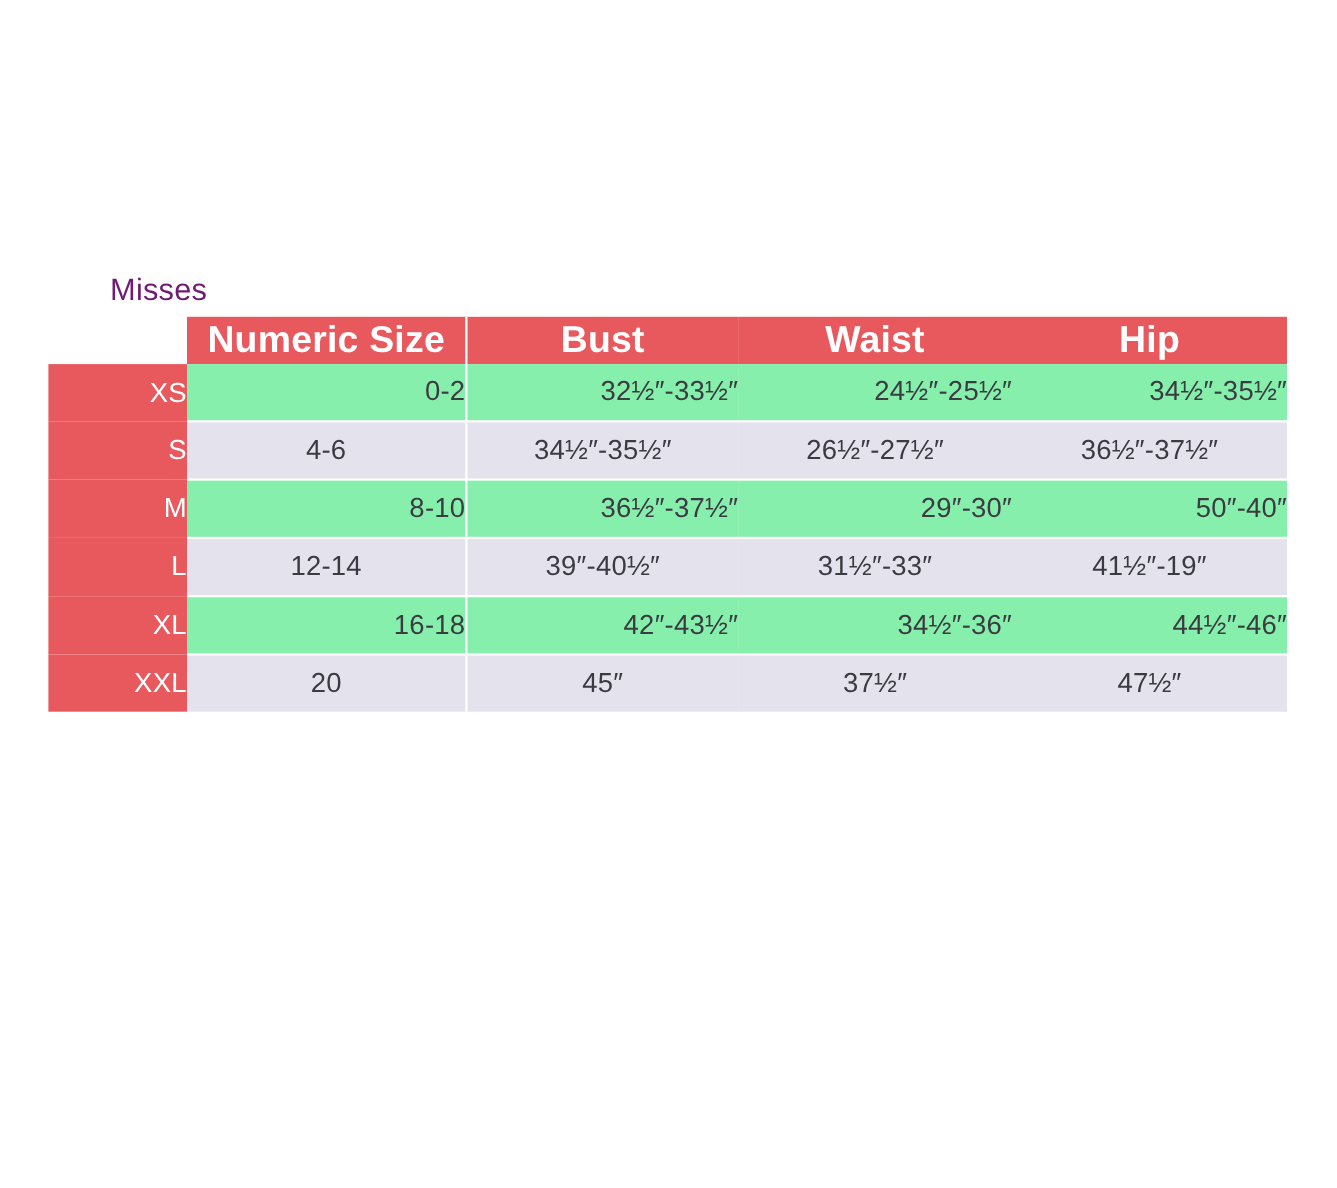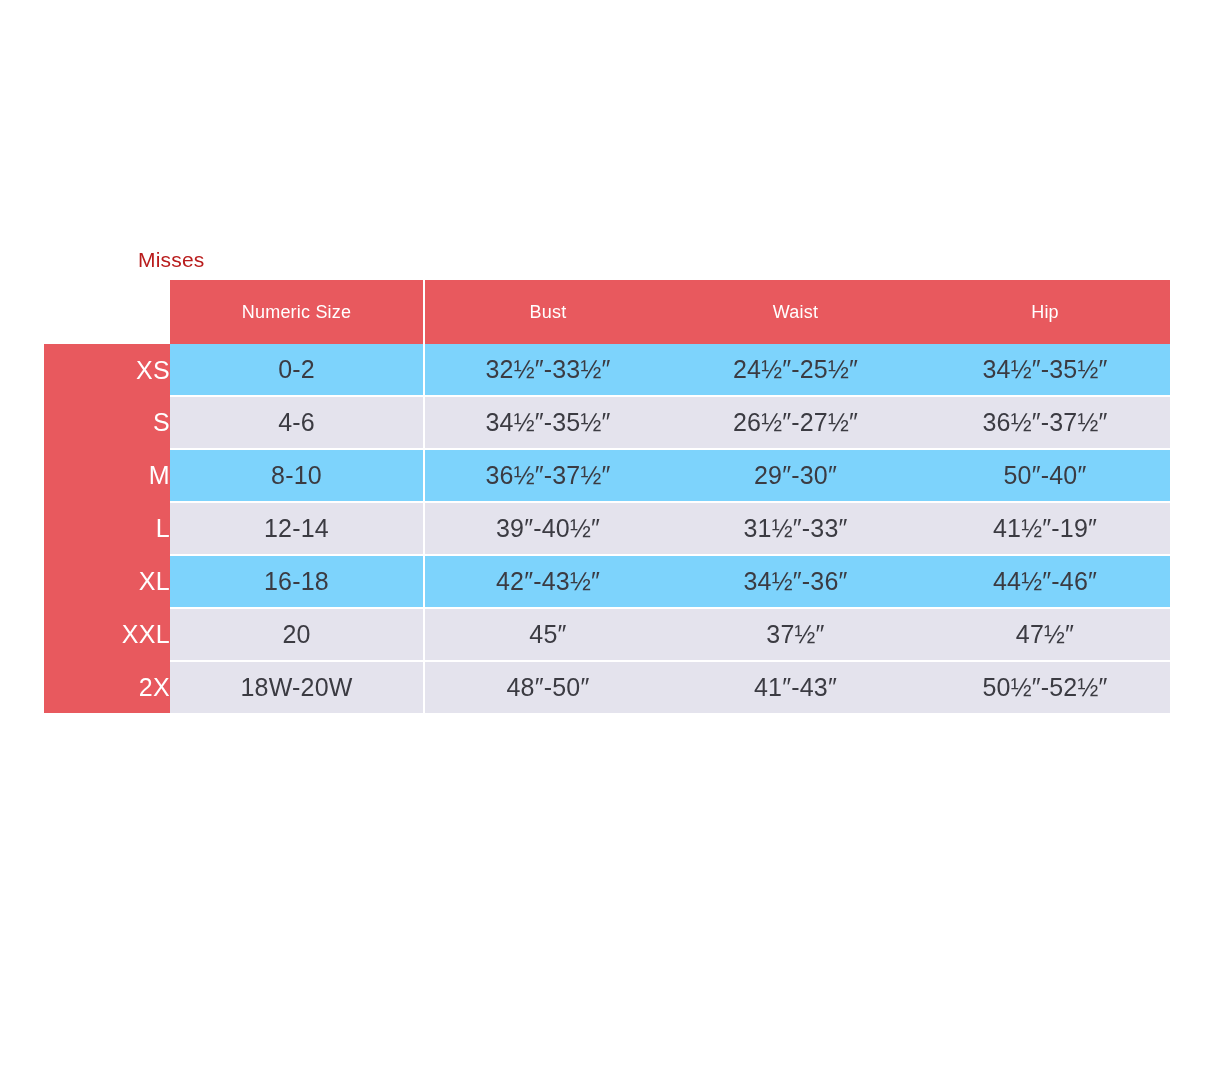--- a/index.html
+++ b/index.html
@@ -17,23 +17,23 @@
   }
 
   .chart-wrap {
     position: absolute;
     left: 44px;
     top: 248px;
     width: 1130px;
   }
 
   .caption {
-    font-size: 21px;
-    color: #b91c1c;
-    margin-left: 94px;
+    font-size: 28px;
+    color: #701a75;
+    margin-left: 56px;
     margin-bottom: 8px;
     letter-spacing: 0.2px;
   }
 
   table.size-table {
     border-collapse: collapse;
     table-layout: fixed;
     width: 1126px;
   }
 
@@ -50,23 +50,23 @@
   }
 
   
   .corner {
     background: #ffffff;
   }
 
   thead th.hdr {
     background: #e8595e;
     color: #ffffff;
-    font-size: 18px;
-    font-weight: 400;
-    height: 64px;
+    font-size: 34px;
+    font-weight: 700;
+    height: 43px;
     text-align: center;
     vertical-align: middle;
     letter-spacing: 0.2px;
   }
   thead th.hdr.first-hdr {
     border-right: 2px solid #ffffff;
   }
 
   td.letter-cell {
     background: #e8595e;
@@ -80,21 +80,21 @@
 
   td.data-cell {
     font-size: 25px;
     text-align: center;
     vertical-align: middle;
     height: 51px;
     color: #3b3b42;
     letter-spacing: 0.2px;
   }
 
-  tr.row-odd td.data-cell { background: #7dd3fc; }
+  tr.row-odd td.data-cell { background: #86efac; text-align: right; }
   tr.row-even td.data-cell { background: #e4e3ed; }
 
   tr.row-odd td.data-cell.num-col,
   tr.row-even td.data-cell.num-col {
     border-right: 2px solid #ffffff;
   }
 
   
   tbody tr td.data-cell {
     border-bottom: 2px solid #ffffff;
@@ -163,22 +163,15 @@
         <td class="data-cell">34½″-36″</td>
         <td class="data-cell">44½″-46″</td>
       </tr>
       <tr class="row-even">
         <td class="letter-cell">XXL</td>
         <td class="data-cell num-col">20</td>
         <td class="data-cell">45″</td>
         <td class="data-cell">37½″</td>
         <td class="data-cell">47½″</td>
       </tr>
-      <tr class="row-even">
-        <td class="letter-cell">2X</td>
-        <td class="data-cell num-col">18W-20W</td>
-        <td class="data-cell">48″-50″</td>
-        <td class="data-cell">41″-43″</td>
-        <td class="data-cell">50½″-52½″</td>
-      </tr>
     </tbody>
   </table>
 </div>
 
 </body></html>

